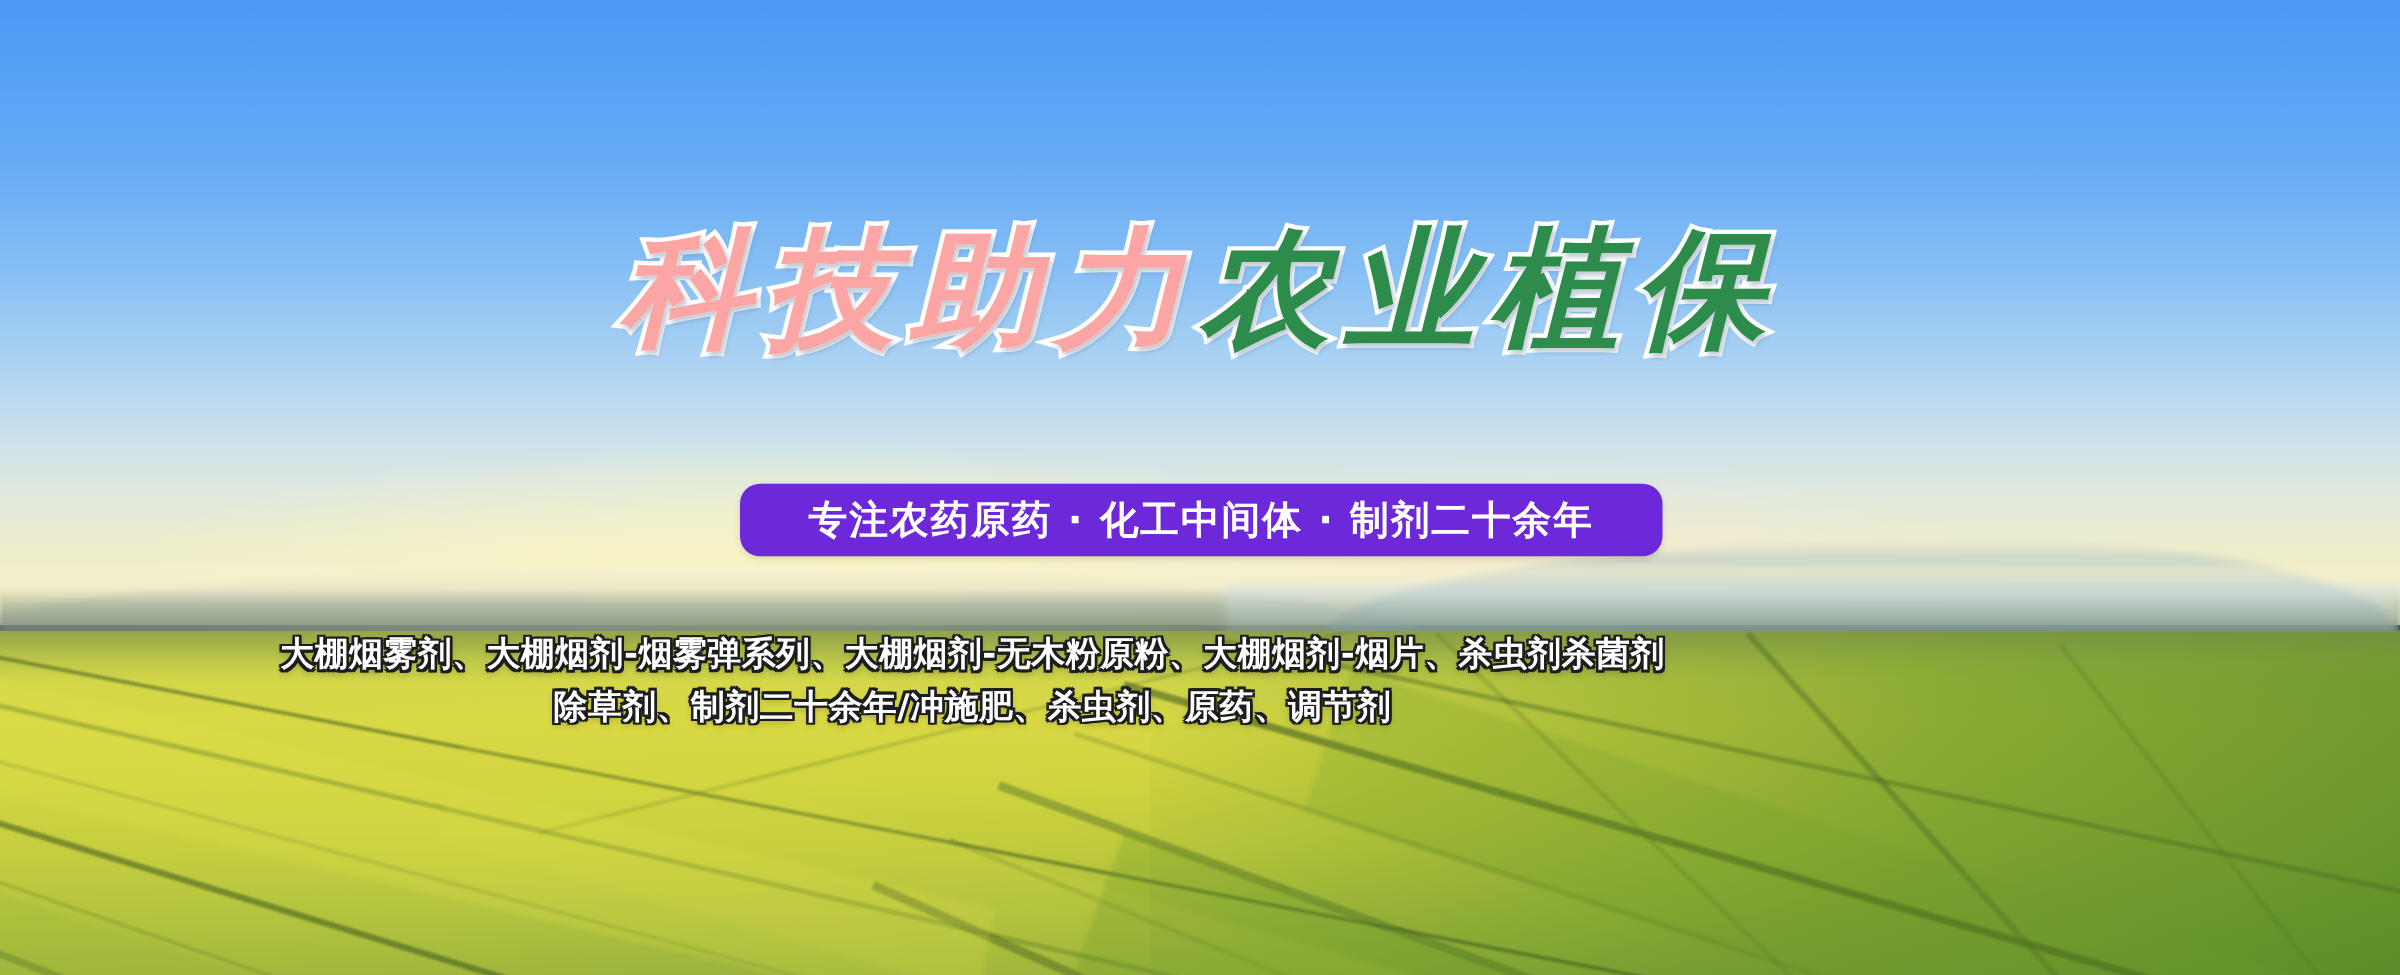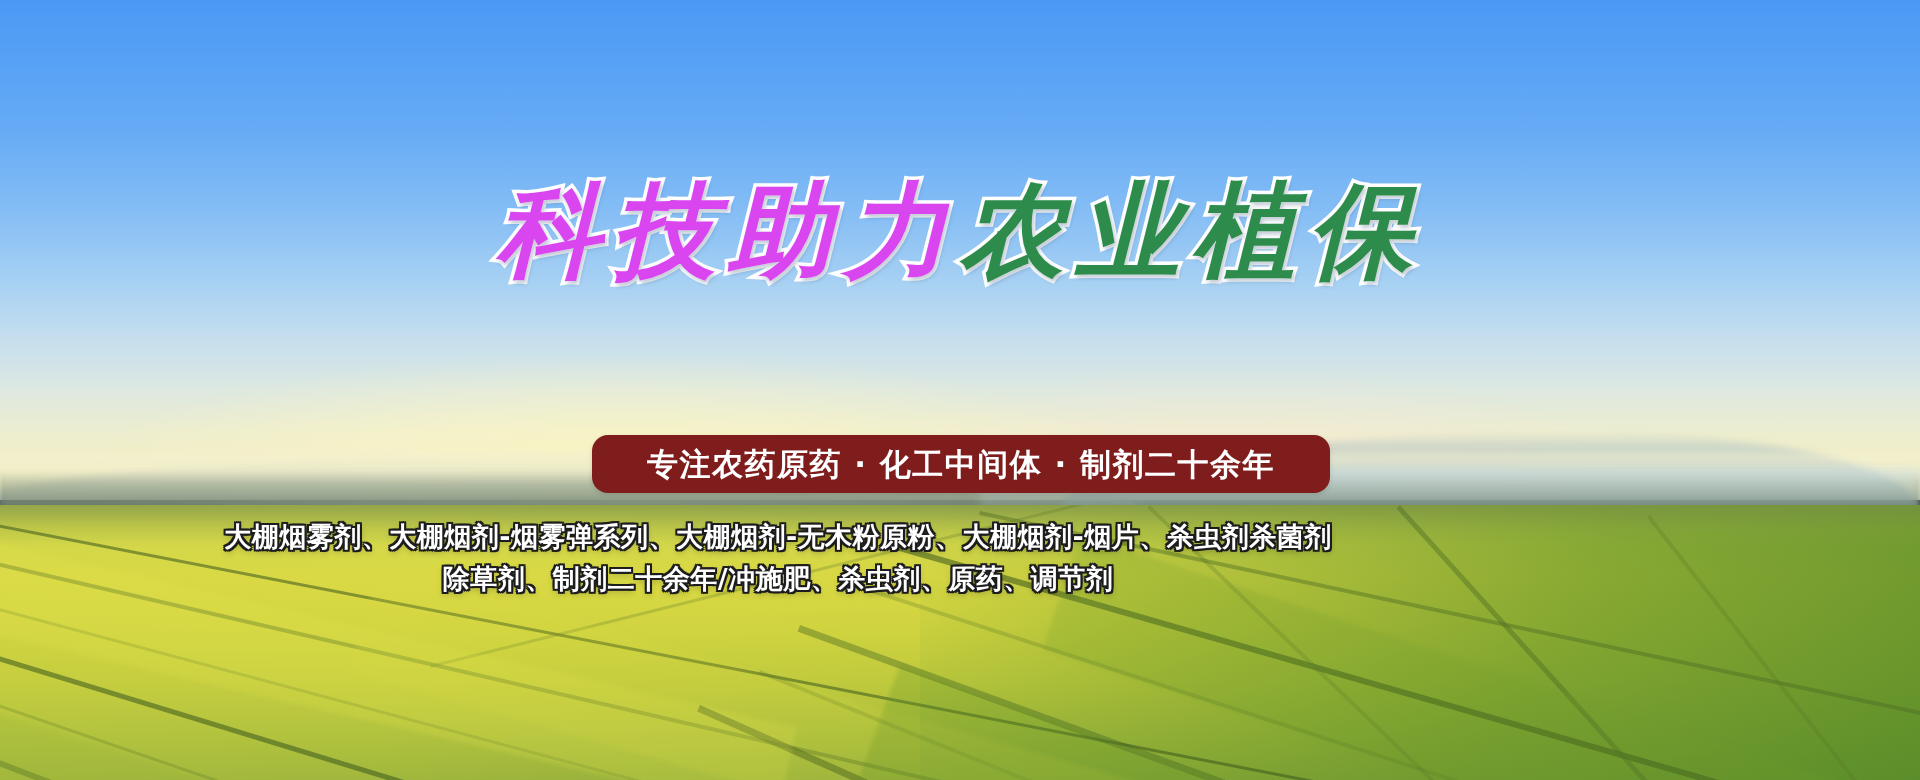--- a/index.html
+++ b/index.html
@@ -135,44 +135,44 @@
     font-style:italic;
   }
   .headline span{
     display:inline-block;
     -webkit-text-stroke:7px #ffffff;
     paint-order:stroke fill;
     text-shadow:
        0 0 1px #ffffff,
        2px 3px 4px rgba(40,70,110,.30);
   }
-  .hl-red{color:#d946ef;}
+  .hl-red{color:#fca5a5;}
   .hl-green{color:#2d8c4c;}
 
   
   .badge{
     position:absolute;left:592px;top:387px;
     width:738px;height:58px;
-    background:#7f1d1d;
+    background:#6d28d9;
     border-radius:16px;
     box-shadow:0 2px 5px rgba(0,0,0,.12);
-    display:flex;align-items:center;justify-content:center;margin-top:48px;
+    display:flex;align-items:center;justify-content:center;
   }
   .badge-text{
     color:#ffffff;
     font-size:31px;
     font-weight:bold;
     letter-spacing:1.5px;
     line-height:1;
     font-family:"DejaVu Sans","Liberation Sans",sans-serif;
   }
 
   
   .products{
-    position:absolute;left:0;top:516px;width:1556px;
+    position:absolute;left:0;top:503px;width:1556px;
     text-align:center;
   }
   .prod-line{
     color:#ffffff;
     font-size:27px;
     font-weight:bold;
     line-height:42px;
     letter-spacing:.5px;
     white-space:nowrap;
     font-family:"DejaVu Sans","Liberation Sans",sans-serif;

